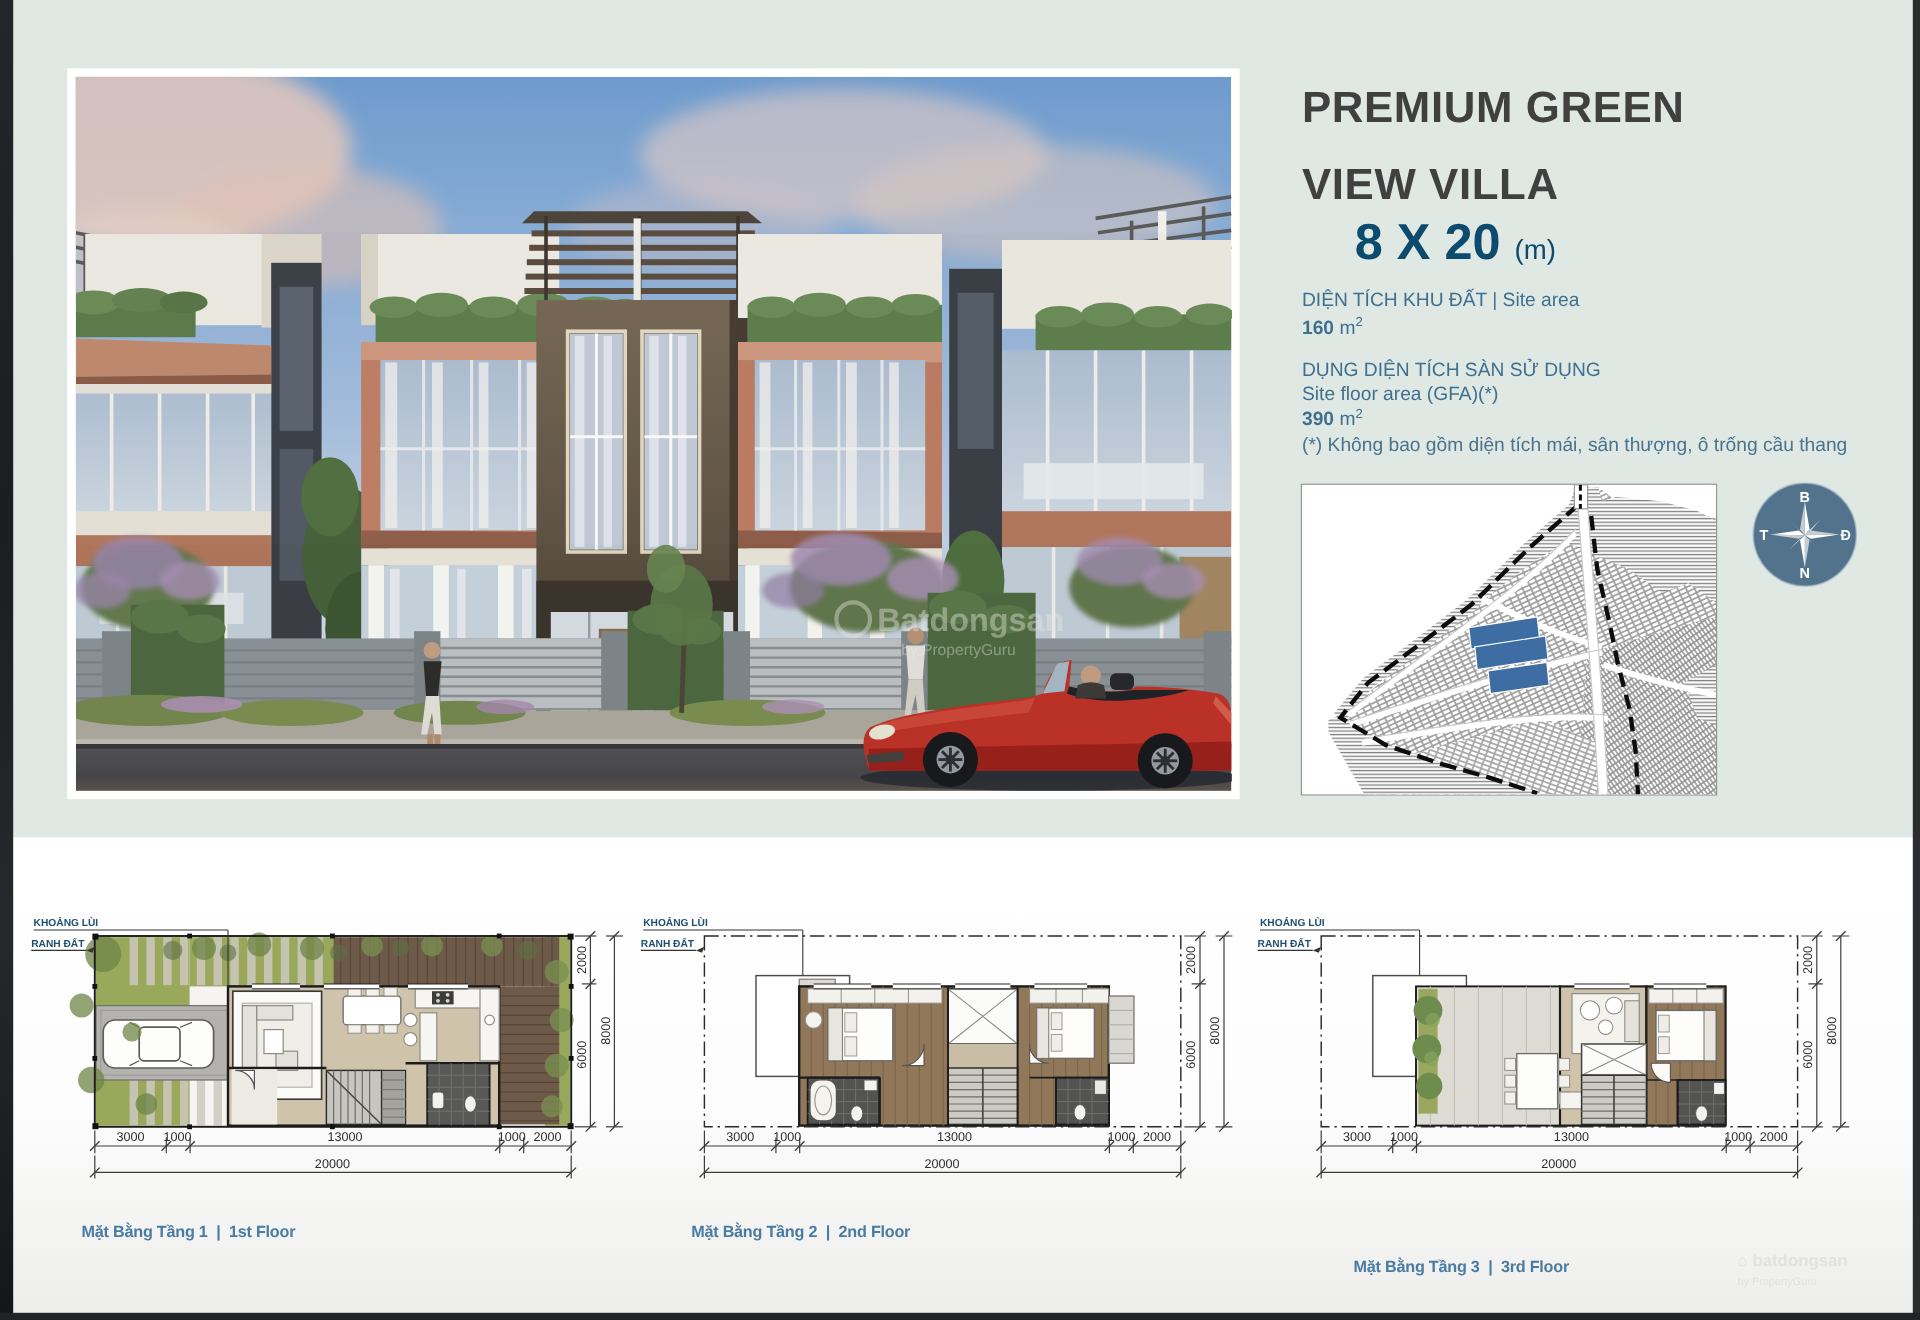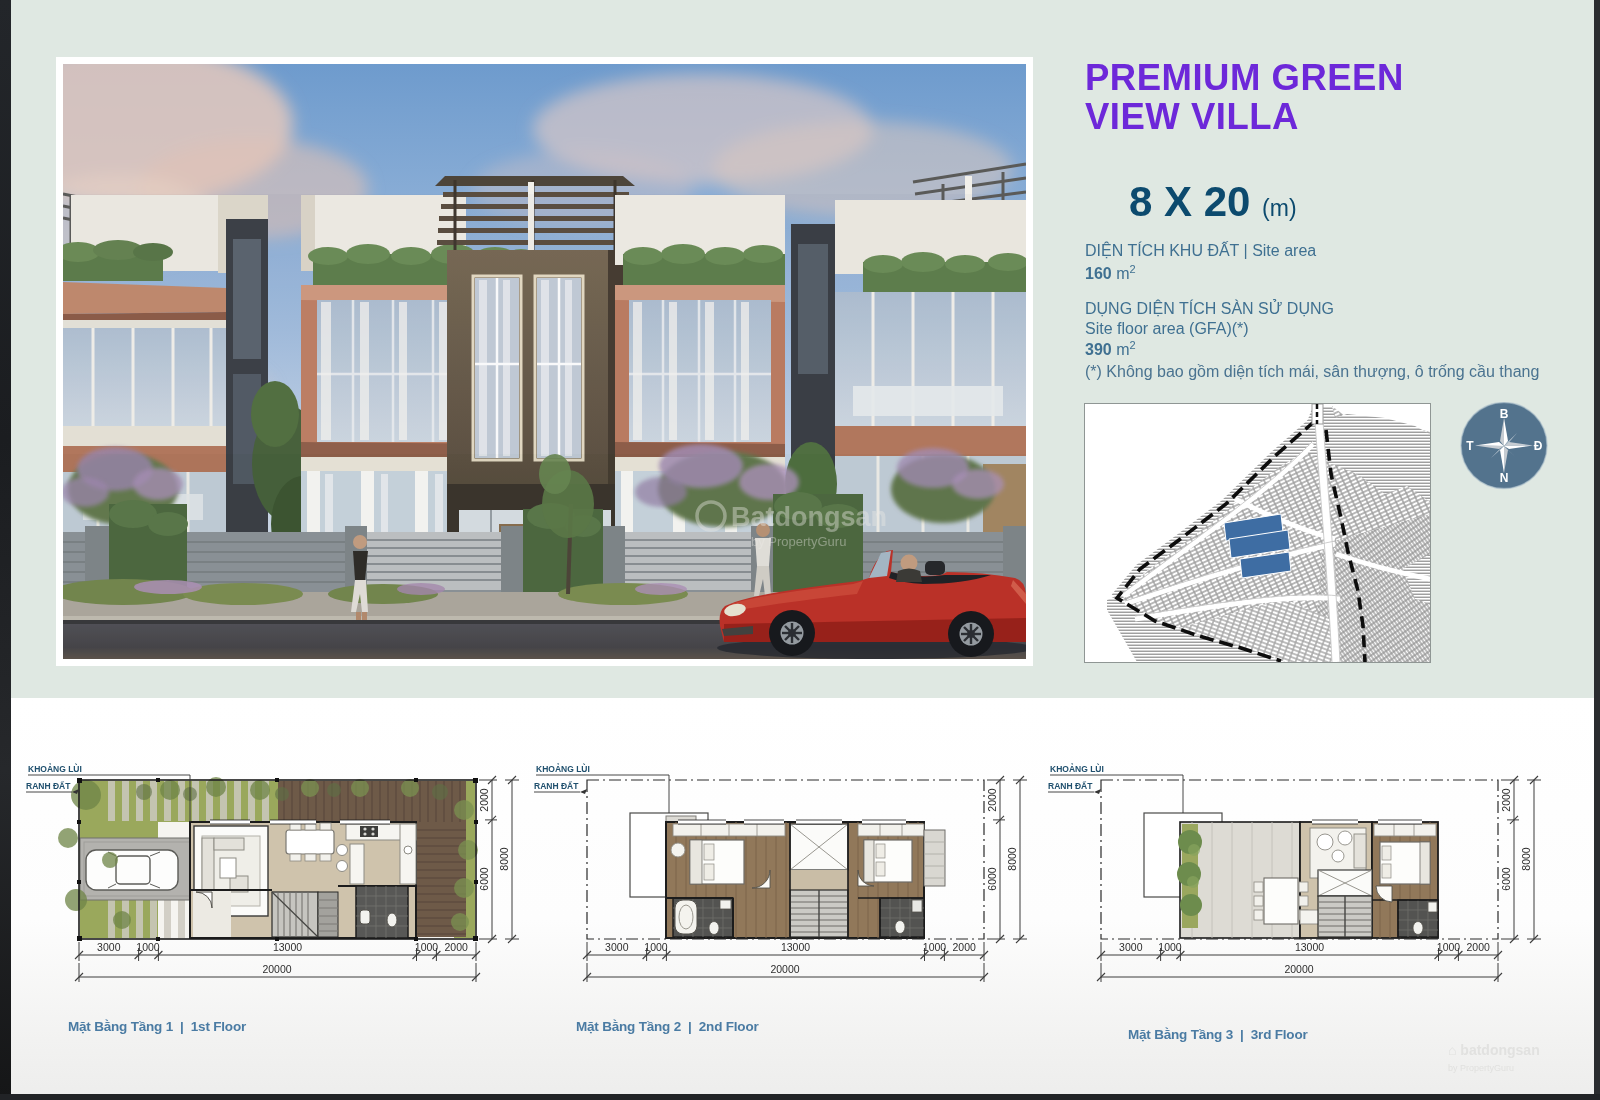--- a/index.html
+++ b/index.html
@@ -505,21 +505,21 @@
 <rect x="0" y="130" width="963" height="260" fill="#6a6474" opacity="0.04"></rect>
 
 <g opacity="0.4" fill="#eceae6">
   <text x="668" y="462" font-family="Liberation Sans, sans-serif" font-size="27" font-weight="bold">Batdongsan</text>
   <text x="688" y="482" font-family="Liberation Sans, sans-serif" font-size="13">by PropertyGuru</text>
   <circle cx="648" cy="452" r="14" fill="none" stroke="#eceae6" stroke-width="3.5"></circle>
 </g>
 </svg>
 </div>
 
-<div class="abs" style="left:1085px;top:58px;width:470px;color:#6d28d9;font-size:36.5px;font-weight:bold;letter-spacing:0.5px;line-height:39px;">PREMIUM GREEN<br>VIEW VILLA</div>
+<div class="abs" style="left:1085px;top:58px;width:470px;color:#404040;font-size:36.5px;font-weight:bold;letter-spacing:0.5px;line-height:64px;">PREMIUM GREEN<br>VIEW VILLA</div>
 
 <div class="abs" style="left:1085px;top:178px;color:#0c4a6e;font-size:42px;font-weight:bold;margin-left:44px;">8 X 20 <span style="font-size:23px;font-weight:normal;">(m)</span></div>
 
 <div class="abs" style="left:1085px;top:242px;color:#3f7091;font-size:16px;">DIỆN TÍCH KHU ĐẤT | Site area</div>
 
 <div class="abs" style="left:1085px;top:263px;color:#3f7091;font-size:16px;"><b>160</b> m<sup style="font-size:11px;">2</sup></div>
 
 <div class="abs" style="left:1085px;top:300px;color:#3f7091;font-size:16px;">DỤNG DIỆN TÍCH SÀN SỬ DỤNG</div>
 
 <div class="abs" style="left:1085px;top:320px;color:#3f7091;font-size:16px;">Site floor area (GFA)(*)</div>
@@ -1348,15 +1348,15 @@
         <line x1="488" y1="193" x2="496" y2="185"></line>
 </g>
 <text x="488" y="109" font-size="10.5" fill="#2e2e2e" text-anchor="middle" transform="rotate(-90 488 109)">8000</text>
 </svg>
 </div>
 
 <div class="abs" style="left:68px;top:1019px;font-size:13.5px;letter-spacing:-0.2px;font-weight:bold;color:#4a7ba3;">Mặt Bằng Tầng 1&nbsp; |&nbsp; 1st Floor</div>
 
 <div class="abs" style="left:576px;top:1019px;font-size:13.5px;letter-spacing:-0.2px;font-weight:bold;color:#4a7ba3;">Mặt Bằng Tầng 2&nbsp; |&nbsp; 2nd Floor</div>
 
-<div class="abs" style="left:1092px;top:1027px;font-size:13.5px;letter-spacing:-0.2px;font-weight:bold;color:#4a7ba3;padding-left:36px;">Mặt Bằng Tầng 3&nbsp; |&nbsp; 3rd Floor</div>
+<div class="abs" style="left:1092px;top:1048px;font-size:13.5px;letter-spacing:-0.2px;font-weight:bold;color:#4a7ba3;padding-left:36px;">Mặt Bằng Tầng 3&nbsp; |&nbsp; 3rd Floor</div>
 
 <div class="abs" style="left:1448px;top:1042px;font-size:14px;font-weight:bold;color:rgba(200,200,198,0.38);">⌂ batdongsan<br><span style="font-size:9px;font-weight:normal;">by PropertyGuru</span></div>
 
 </body></html>

